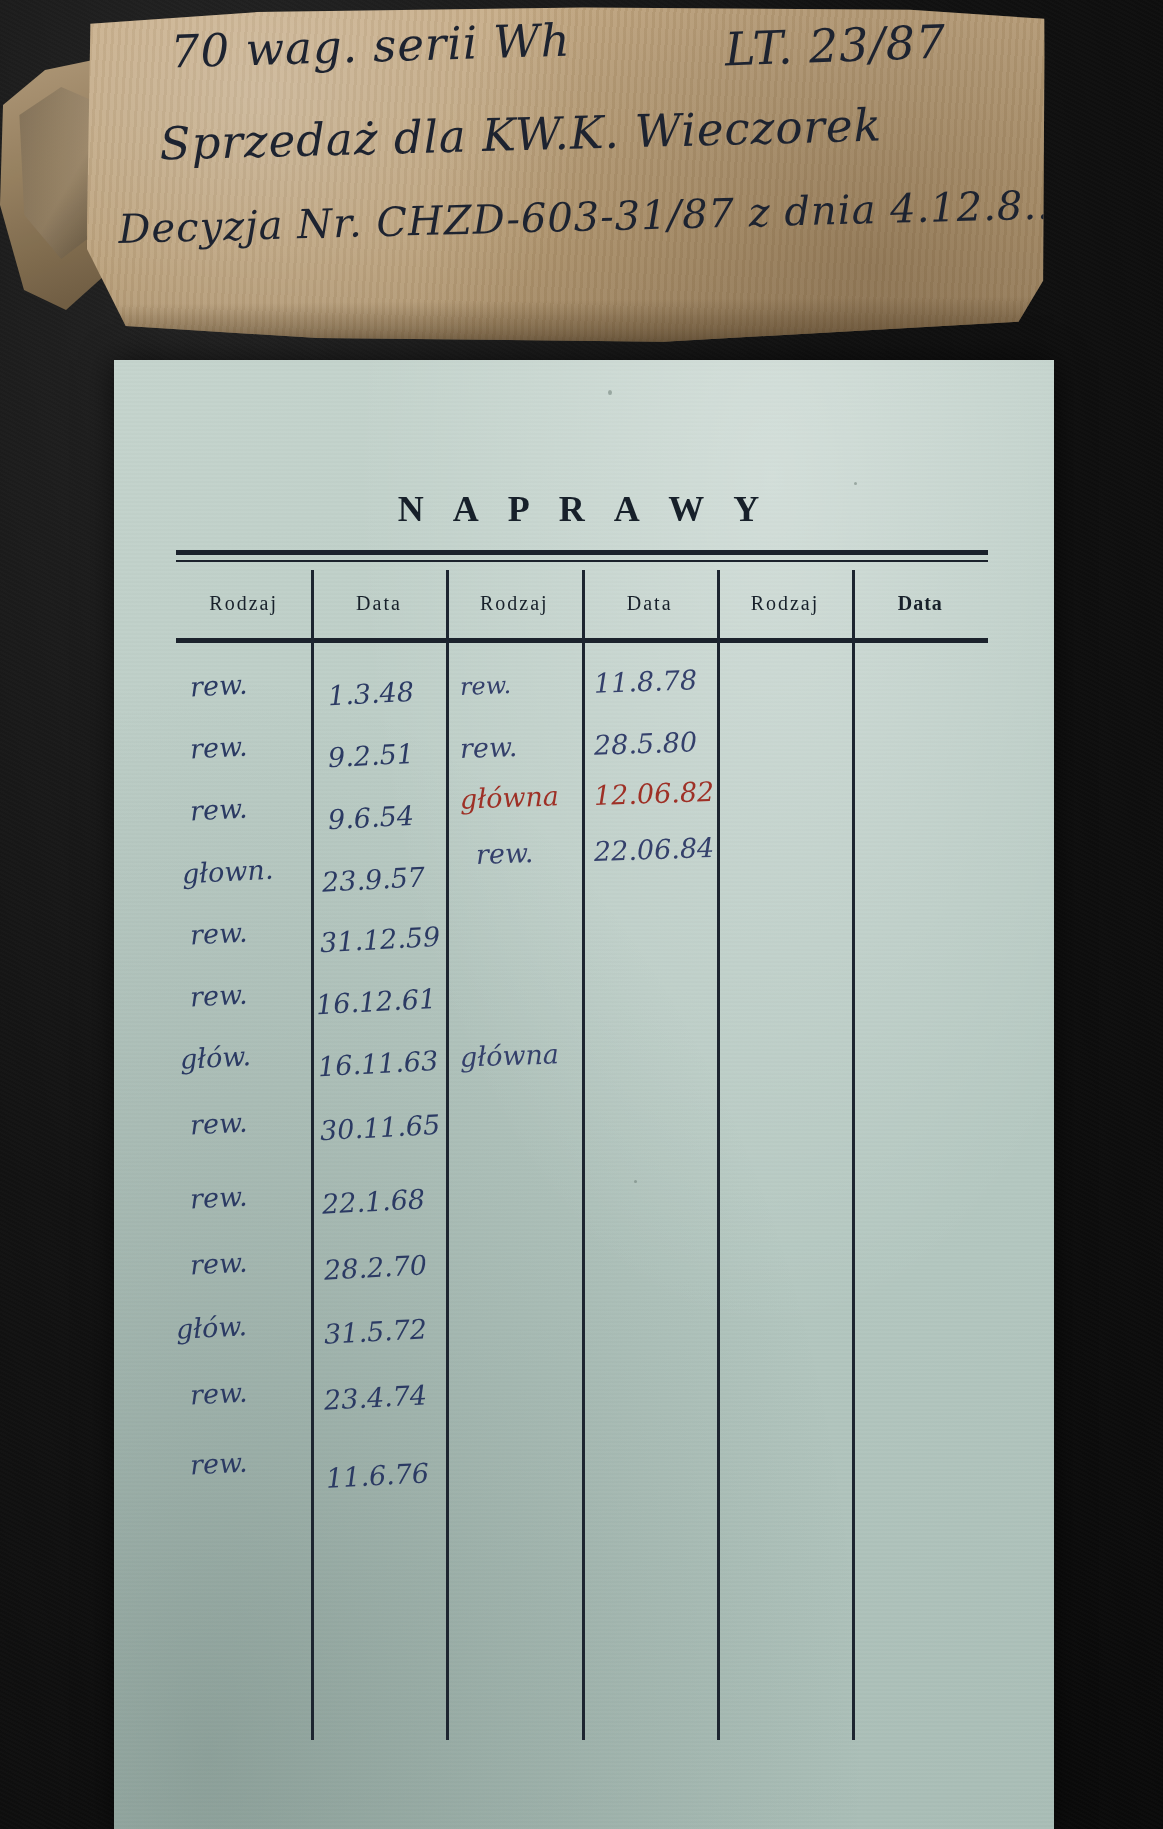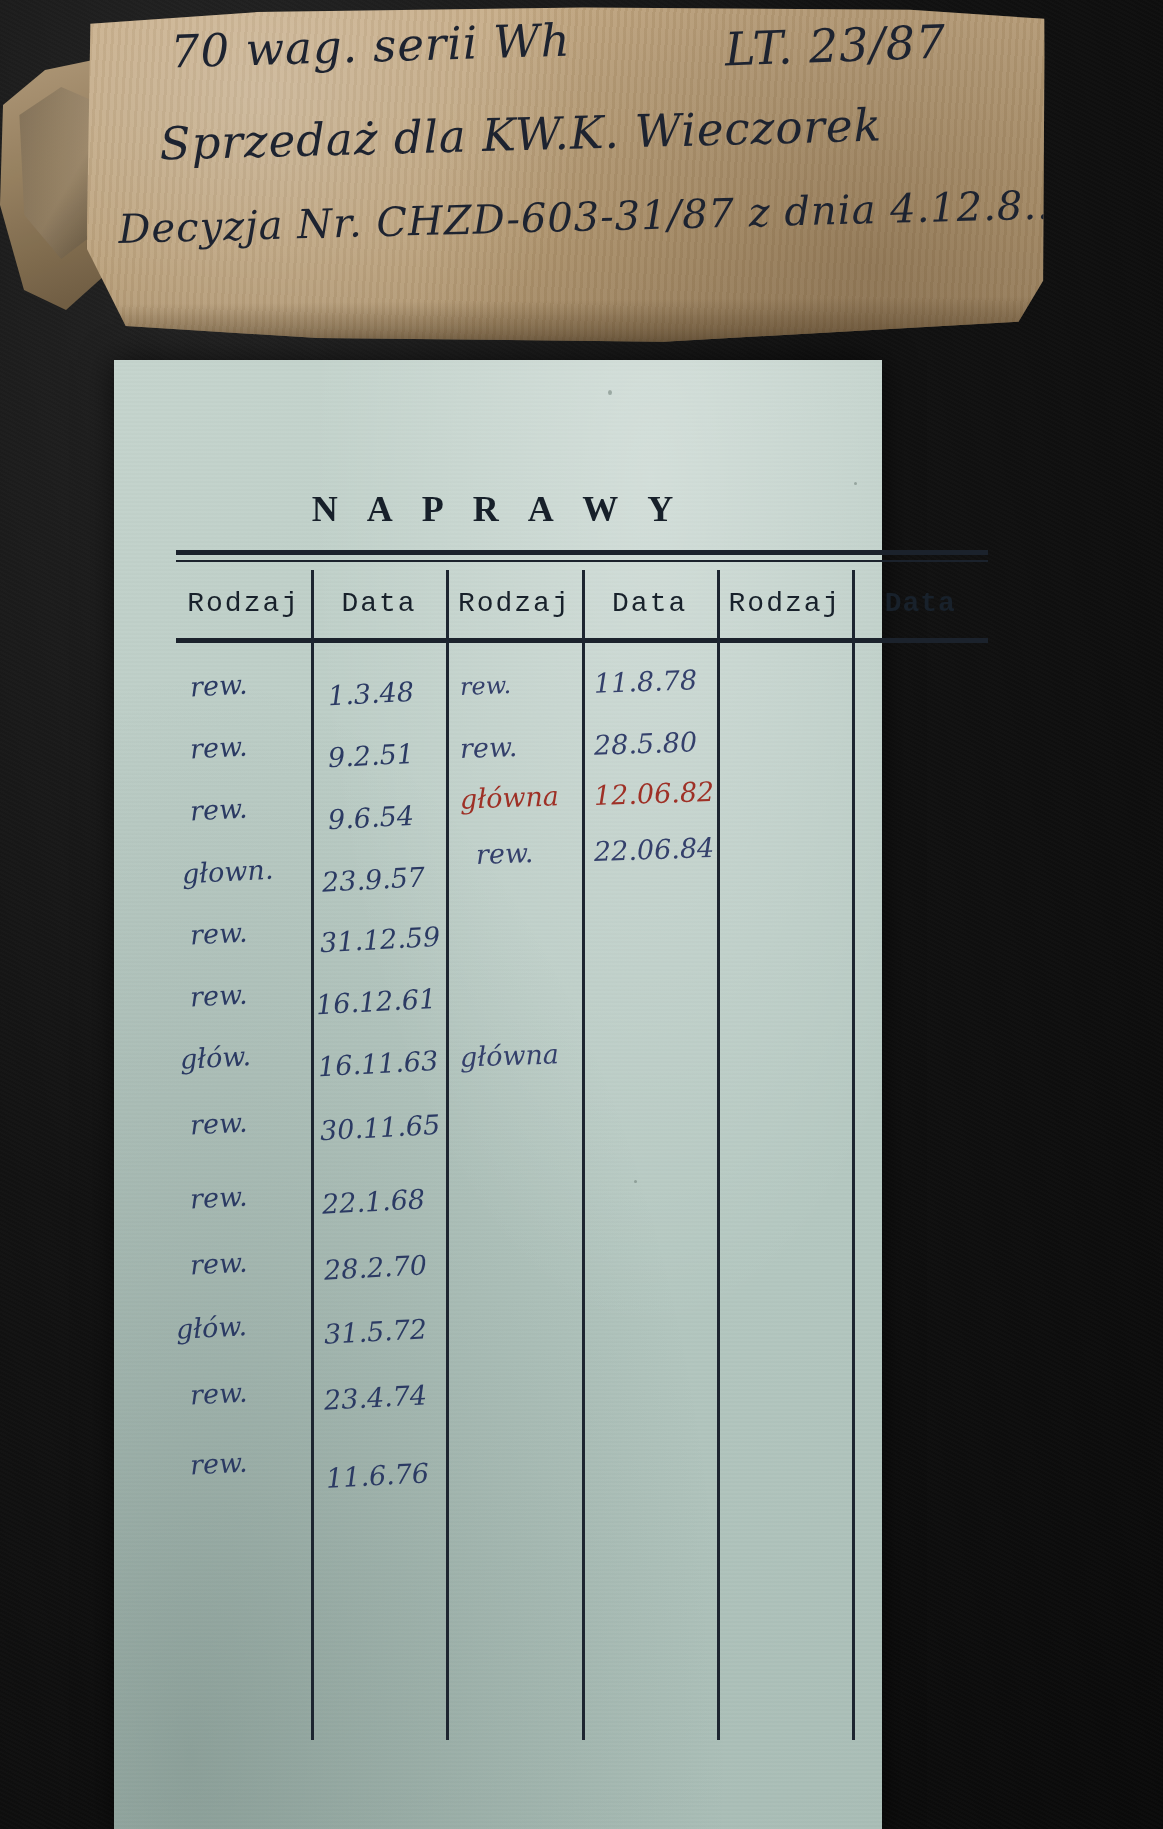--- a/index.html
+++ b/index.html
@@ -98,21 +98,21 @@
   .l1 { left: 86px;  top: 16px;  transform: rotate(-1.2deg); font-size: 45px; }
   .l1b{ left: 640px; top: 18px;  transform: rotate(-1.6deg); font-size: 46px; }
   .l2 { left: 74px;  top: 108px; transform: rotate(-1.0deg); font-size: 45px; }
   .l3 { left: 32px;  top: 196px; transform: rotate(-1.0deg); font-size: 40px; }
 
   
   .card {
     position: absolute;
     left: 114px;
     top: 360px;
-    width: 768px;
+    width: 940px;
     height: 1469px;
     background:
       linear-gradient(165deg, #c5d4cd 0%, #bccdc6 28%, #b4c7c0 62%, #a9bdb6 100%);
     box-shadow: 0 0 30px rgba(0,0,0,.6);
   }
   .card::before {
     content: "";
     position: absolute;
     inset: 0;
     background:
@@ -163,22 +163,22 @@
     left: 0; right: 0;
     top: 20px;
     height: 66px;
     display: flex;
   }
   .head-cell {
     flex: 1 1 0;
     display: flex;
     align-items: center;
     justify-content: center;
-    font-family: Liberation Mono, monospace;
-    font-size: 28px;
+    font-family: Liberation Serif, serif;
+    font-size: 20px;
     letter-spacing: 2px;
     color: #18212b;
   }
   .head-cell.bold { font-weight: bold; letter-spacing: 1px; }
 
   .vline {
     position: absolute;
     top: 20px;
     bottom: -1100px;
     width: 3px;

